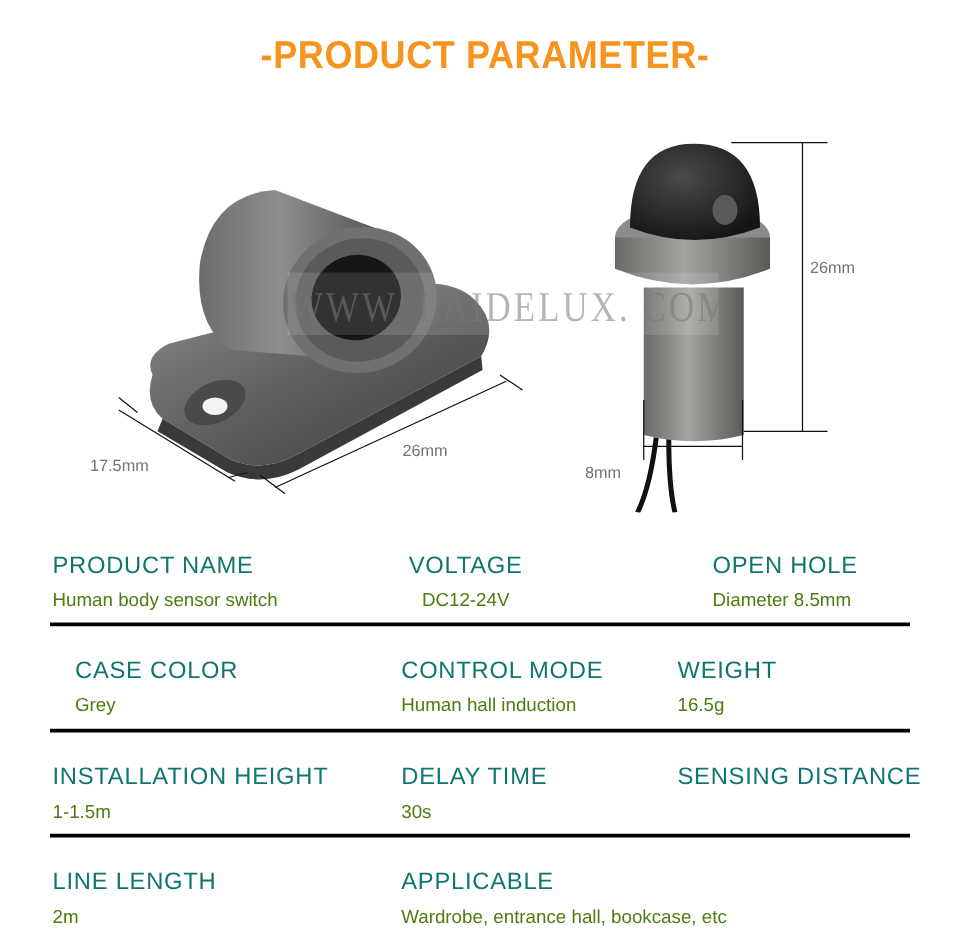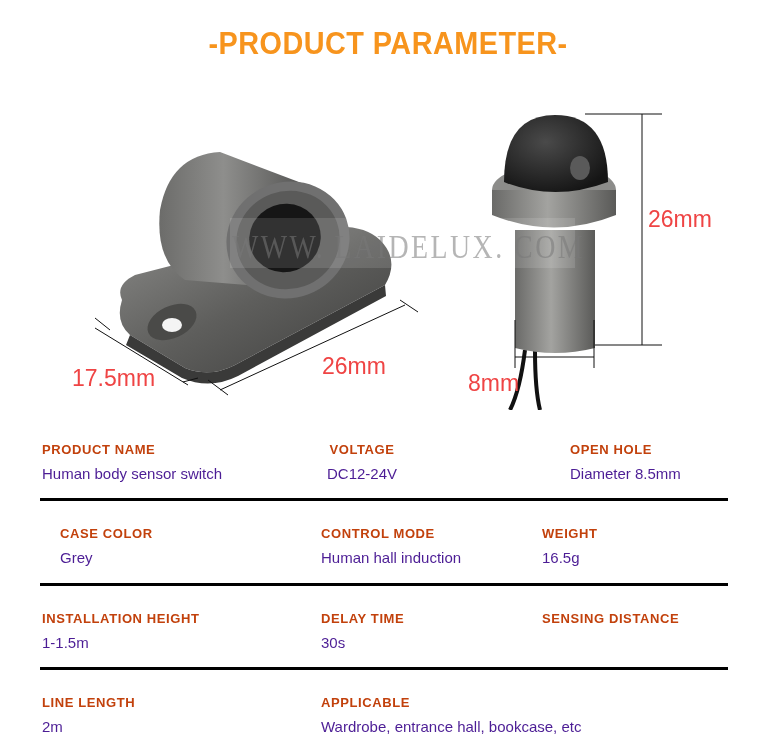--- a/index.html
+++ b/index.html
@@ -4,30 +4,30 @@
 <style>
   html, body { margin: 0; padding: 0; background: #ffffff; }
   body { width: 776px; height: 742px; position: relative; overflow: hidden;
          font-family: "Liberation Sans", "DejaVu Sans", sans-serif; color: #111; }
   .title { position: absolute; left: 0; width: 776px; top: 26px; text-align: center;
            font-weight: bold; font-size: 31px; letter-spacing: 0.5px; color: #F7941D;
            transform: scaleX(0.93); transform-origin: center; }
   .figure { position: absolute; }
   .fig-left { left: 60px; top: 100px; width: 360px; height: 300px; }
   .fig-right { left: 440px; top: 90px; width: 300px; height: 320px; }
-  .dim { position: absolute; font-size: 23px; color: #ef4444; }
+  .dim { position: absolute; font-size: 13px; color: #737373; }
   .watermark { position: absolute; left: 232px; top: 228px; font-family: "Liberation Serif", "DejaVu Serif", serif;
                font-size: 34px; color: rgba(120,120,120,0.55); letter-spacing: 3px; transform: scaleX(0.82);
                transform-origin: left; white-space: nowrap; }
   .band { position: absolute; left: 230px; top: 218px; width: 345px; height: 50px;
           background: rgba(255,255,255,0.12); }
   .row { position: absolute; left: 0; width: 776px; }
   .cell { position: absolute; }
-  .label { font-weight: bold; font-size: 13px; letter-spacing: 0.6px; color: #c2410c; }
-  .value { font-size: 15px; margin-top: 8px; color: #4c1d95; white-space: nowrap; }
+  .label { font-weight: normal; font-size: 19px; letter-spacing: 0.6px; color: #0f766e; }
+  .value { font-size: 15px; margin-top: 8px; color: #4d7c0f; white-space: nowrap; }
   .divider { position: absolute; left: 40px; width: 688px; height: 3px; background: #000; }
 </style>
 </head>
 <body>
 
 <div class="title">-PRODUCT PARAMETER-</div>
 
 <div class="figure fig-left">
   <svg width="360" height="300" viewBox="0 0 360 300">
     <defs>

